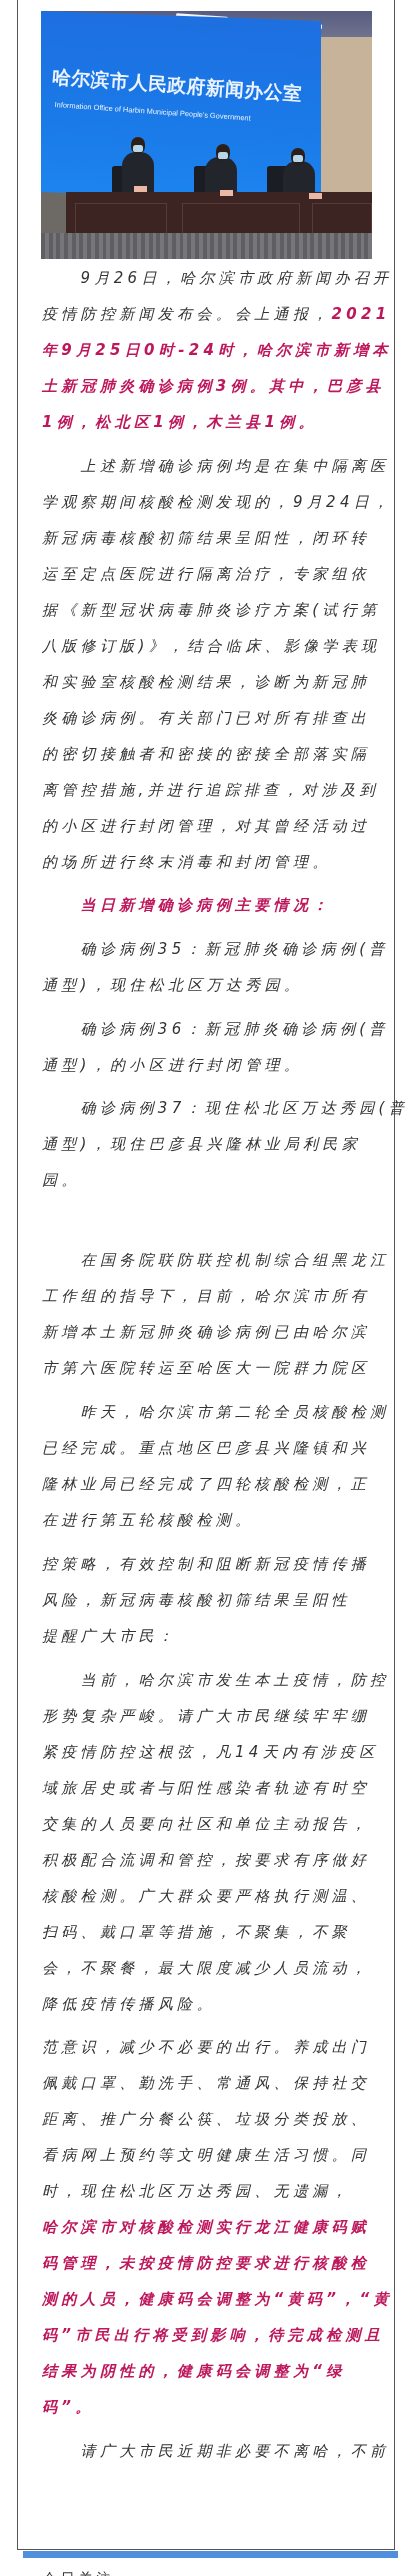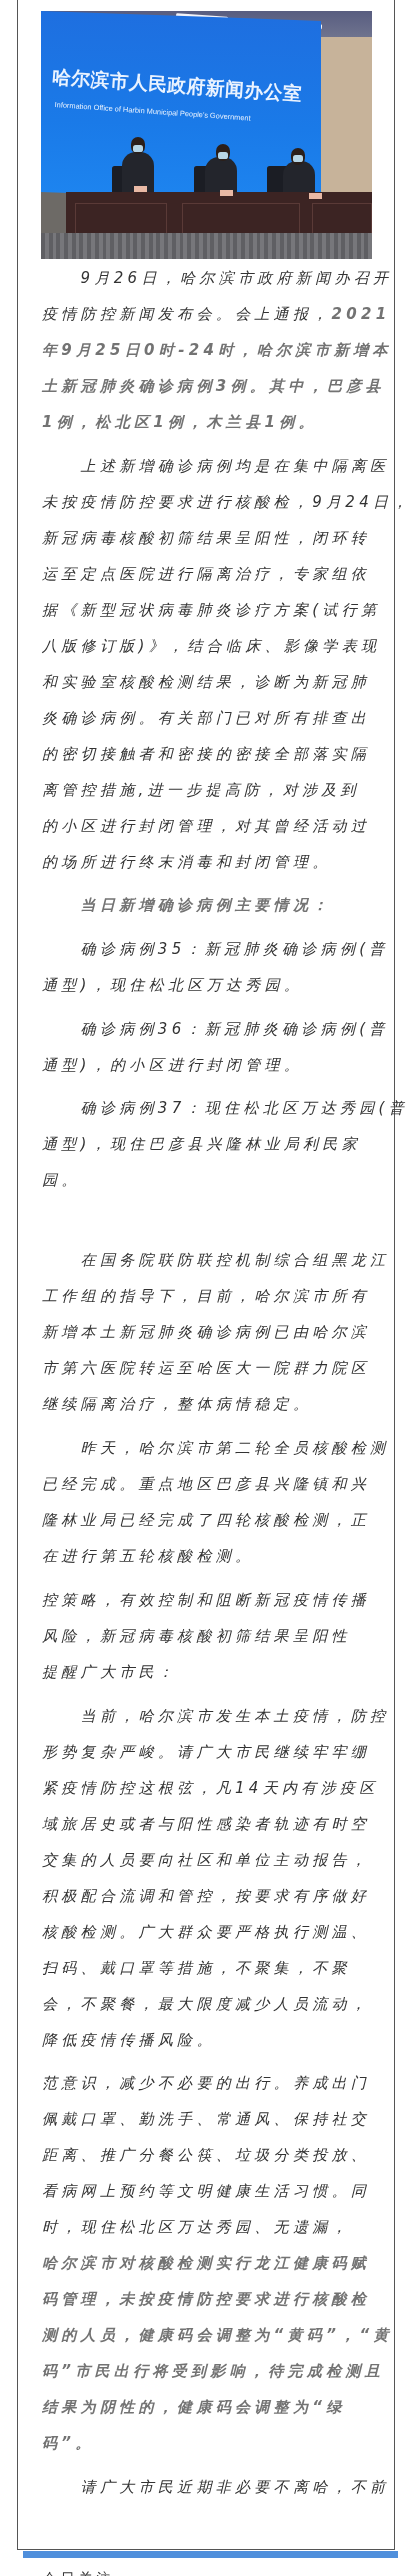--- a/index.html
+++ b/index.html
@@ -26,21 +26,21 @@
            background: repeating-linear-gradient(90deg,#5f5f63 0 3.9px,#77777b 3.9px 7.7px); }
   .photo .chair { position: absolute; top: 155px; width: 24.5px; height: 29px; background: #1b1d24; border-radius: 2.6px; }
   .photo .person { position: absolute; top: 141px; width: 32px; height: 44px; background: #23252c; border-radius: 14px 14px 2.6px 2.6px; }
   .photo .head { position: absolute; width: 14px; height: 17px; background: #2b1f1a; border-radius: 7px; }
   .photo .mask { position: absolute; width: 10.3px; height: 7px; background: #b7d6e6; border-radius: 2.6px; }
   .photo .plate { position: absolute; width: 13px; height: 6.4px; background: #e9b9a5; }
 
   .content { position: absolute; left: 42px; top: 260px; width: 332px; }
   .p { margin: 0; font-size: 15px; line-height: 36px; letter-spacing: 4.3px; white-space: nowrap; font-style: italic; }
   .p .line { display: block; height: 36px; }
-  .hl { color: #737373; font-weight: bold; }
+  .hl { color: #be185d; font-weight: bold; }
   .gap { height: 7.7px; }
   .gap-big { height: 44px; }
   .cutoff { position: absolute; left: 17.4px; top: 2570px; font-size: 14px; color: #333; letter-spacing: 3.9px; white-space: nowrap; }
 </style>
 </head>
 <body>
 
 <div class="frame"></div>
 <div class="shadow-bar"></div>
 
@@ -81,29 +81,29 @@
     <span class="line">　　9月26日，哈尔滨市政府新闻办召开</span>
     <span class="line"><span>疫情防控新闻发布会。会上通报，</span><span class="hl">2021</span></span>
     <span class="line hl">年9月25日0时-24时，哈尔滨市新增本</span>
     <span class="line hl">土新冠肺炎确诊病例3例。其中，巴彦县</span>
     <span class="line hl">1例，松北区1例，木兰县1例。</span>
   </div>
   <div class="gap"></div>
 
   <div class="p">
     <span class="line">　　上述新增确诊病例均是在集中隔离医</span>
-    <span class="line">未按疫情防控要求进行核酸检，9月24日，</span>
+    <span class="line">学观察期间核酸检测发现的，9月24日，</span>
     <span class="line">新冠病毒核酸初筛结果呈阳性，闭环转</span>
     <span class="line">运至定点医院进行隔离治疗，专家组依</span>
     <span class="line">据《新型冠状病毒肺炎诊疗方案(试行第</span>
     <span class="line">八版修订版)》，结合临床、影像学表现</span>
     <span class="line">和实验室核酸检测结果，诊断为新冠肺</span>
     <span class="line">炎确诊病例。有关部门已对所有排查出</span>
     <span class="line">的密切接触者和密接的密接全部落实隔</span>
-    <span class="line">离管控措施,进一步提高防，对涉及到</span>
+    <span class="line">离管控措施,并进行追踪排查，对涉及到</span>
     <span class="line">的小区进行封闭管理，对其曾经活动过</span>
     <span class="line">的场所进行终末消毒和封闭管理。</span>
   </div>
   <div class="gap"></div>
 
   <div class="p">
     <span class="line hl">　　当日新增确诊病例主要情况：</span>
   </div>
   <div class="gap"></div>
 
@@ -122,21 +122,20 @@
     <span class="line">通型)，现住巴彦县兴隆林业局利民家</span>
     <span class="line">园。</span>
   </div>
   <div class="gap-big"></div>
 
   <div class="p">
     <span class="line">　　在国务院联防联控机制综合组黑龙江</span>
     <span class="line">工作组的指导下，目前，哈尔滨市所有</span>
     <span class="line">新增本土新冠肺炎确诊病例已由哈尔滨</span>
     <span class="line">市第六医院转运至哈医大一院群力院区</span>
-    <span class="line">继续隔离治疗，整体病情稳定。</span>
   </div>
   <div class="gap"></div>
 
   <div class="p">
     <span class="line">　　昨天，哈尔滨市第二轮全员核酸检测</span>
     <span class="line">已经完成。重点地区巴彦县兴隆镇和兴</span>
     <span class="line">隆林业局已经完成了四轮核酸检测，正</span>
     <span class="line">在进行第五轮核酸检测。</span>
   </div>
   <div class="gap"></div>

